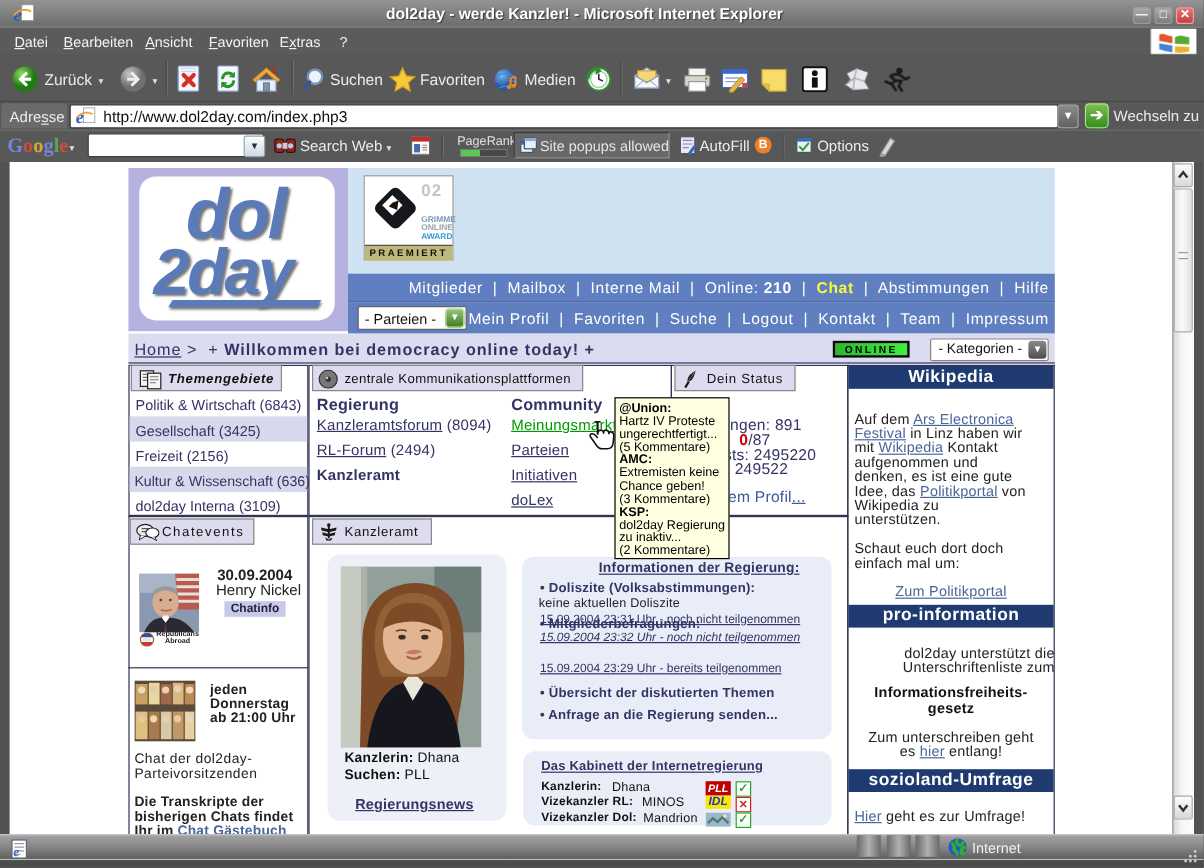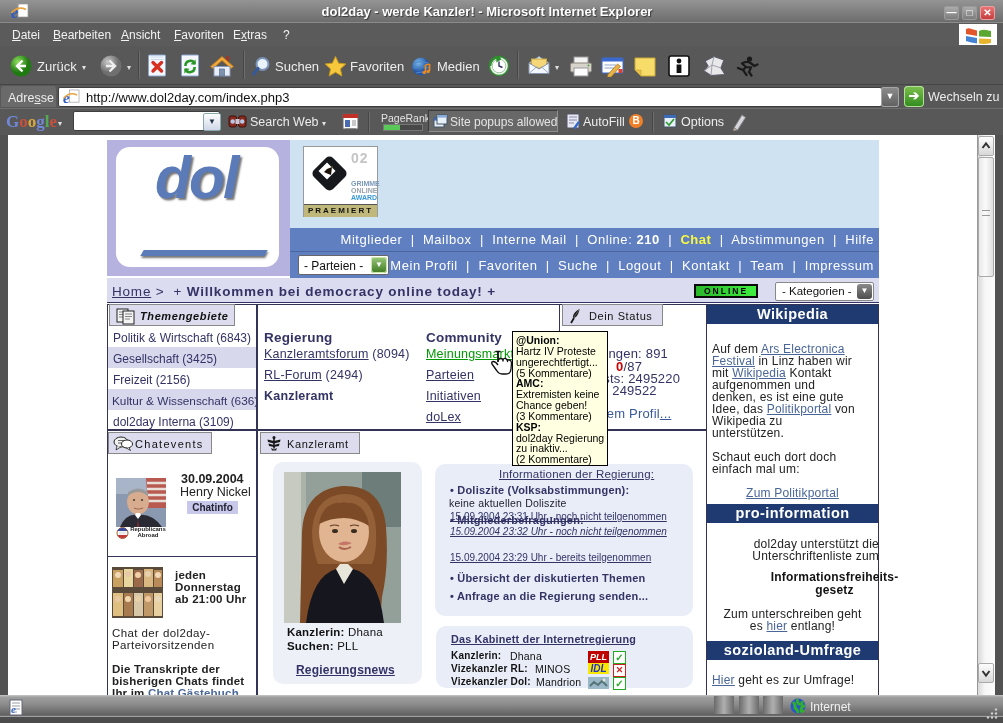--- a/index.html
+++ b/index.html
@@ -241,20 +241,21 @@
  <svg class="a" style="left:731px;top:112px" width="17" height="19">
         <path d="M3 16 L11 3 L14.5 5.5 L6.5 18 Z" fill="#d8d8dc" stroke="#88888e"></path>
         <path d="M3 16 L2.2 18.8 L6.5 18 Z" fill="#c8b89a" stroke="#88888e" stroke-width="0.7"></path>
       </svg>
 </div>
 <div class="a" id="page"></div>
 
 <div class="a" style="left:107px;top:140px;width:183px;height:136px;background:#b6b2df;"></div>
 <div class="a" style="left:116px;top:147px;width:163px;height:120px;background:#fff;border-radius:14px;"></div>
 <div class="a" style="left:155px;top:144px;font-size:59px;font-weight:bold;font-style:italic;color:#5b7ab8;text-shadow:2px 2px 2px #777;letter-spacing:-2px;">dol</div>
+<div class="a" style="left:128px;top:196px;font-size:54px;font-weight:bold;font-style:italic;color:#5b7ab8;text-shadow:2px 2px 2px #777;letter-spacing:-2px;">2day</div>
 <div class="a" style="left:142px;top:250px;width:124px;height:6px;background:#5b7ab8;box-shadow:2px 2px 2px #777;transform:skewX(-30deg);"></div>
 <div class="a" style="left:290px;top:140px;width:589px;height:88px;background:#cfe2f2;"></div>
 <div class="a" style="left:303px;top:146px;width:75px;height:71px;background:#fff;border:1px solid #999;box-sizing:border-box;">
  <div class="a" style="left:12px;top:13px;width:27px;height:27px;background:#16181c;transform:rotate(45deg);border-radius:5px;"></div>
  <div class="a" style="left:17px;top:18px;width:12px;height:12px;background:#fff;transform:rotate(45deg);"></div>
  <svg class="a" style="left:17px;top:17px" width="14" height="14">
         <path d="M3 8 L6 5 L11 3 L10 11 L5 9 Z" fill="#1a1208"></path>
         <path d="M10 3 L12 2 L11 5 Z" fill="#6a5a28"></path>
       </svg>
  <div class="a" style="left:47px;top:3px;font-size:14px;font-weight:bold;color:#c4c4c4;letter-spacing:1px;">02</div>
@@ -354,20 +355,28 @@
       <circle cx="16" cy="32" r="3" fill="#f0d8b0"></circle>
       <circle cx="26" cy="32" r="3" fill="#e8d0a8"></circle>
       <circle cx="36" cy="32" r="3" fill="#f0c8a0"></circle>
       <circle cx="46" cy="32" r="3" fill="#e8d8b8"></circle>
     </svg>
 <div class="a d" style="left:175px;top:569px;font-weight:bold;font-size:11.5px;color:#222;line-height:12.2px;letter-spacing:0.2px;">jeden<br>Donnerstag<br>ab 21:00 Uhr</div>
 <div class="a d" style="left:112px;top:627px;font-size:11.5px;color:#222;line-height:12.2px;letter-spacing:0.4px;">Chat der dol2day-<br>Parteivorsitzenden</div>
 <div class="a d" style="left:112px;top:663px;font-weight:bold;font-size:11.5px;color:#222;line-height:12.2px;letter-spacing:0.2px;">Die Transkripte der<br>bisherigen Chats findet<br>Ihr im <span style="color:#4a6699"><u>Chat Gästebuch</u></span></div>
 
 <div class="a bx" style="left:257px;top:304px;width:303px;height:126px;"></div>
+<div class="a tab" style="left:260px;top:304px;width:226px;">
+      <span style="letter-spacing:0.3px;">zentrale Kommunikationsplattformen</span>
+ <svg class="a" style="left:4px;top:3px" width="17" height="16">
+        <circle cx="8.5" cy="8" r="7.5" fill="#777" stroke="#333"></circle>
+        <circle cx="8.5" cy="8" r="2.2" fill="#333"></circle>
+        <circle cx="7.5" cy="7" r="1" fill="#ccc"></circle>
+      </svg>
+</div>
 <div class="a d" style="left:264px;top:330px;font-weight:bold;font-size:13.5px;">Regierung</div>
 <div class="a d" style="left:264px;top:347px;"><u>Kanzleramtsforum</u> (8094)</div>
 <div class="a d" style="left:264px;top:368px;"><u>RL-Forum</u> (2494)</div>
 <div class="a d" style="left:264px;top:389px;font-weight:bold;">Kanzleramt</div>
 <div class="a d" style="left:426px;top:330px;font-weight:bold;font-size:13.5px;">Community</div>
 <div class="a d" style="left:426px;top:347px;color:#009900;"><u>Meinungsmarkt</u></div>
 <div class="a d" style="left:426px;top:368px;"><u>Parteien</u></div>
 <div class="a d" style="left:426px;top:389px;"><u>Initiativen</u></div>
 <div class="a d" style="left:426px;top:410px;"><u>doLex</u></div>
 
@@ -413,21 +422,21 @@
       <path d="M55 75 Q60 79 67 75" stroke="#a86252" stroke-width="2" fill="none"></path>
       <path d="M54 72 Q60 75 68 71 Q64 69 60 69.5 Q56 70 54 72" fill="#c4766a"></path>
       <path d="M22 151 Q28 104 52 97 L60 106 L69 97 Q94 102 100 151 Z" fill="#16161e"></path>
       <path d="M52 97 L60 112 L69 97 L64 92 L56 92 Z" fill="#e8e6da"></path>
     </svg>
 <div class="a d" style="left:287px;top:626px;color:#111;font-size:11.5px;"><b>Kanzlerin:</b> Dhana</div>
 <div class="a d" style="left:287px;top:640px;color:#111;font-size:11.5px;"><b>Suchen:</b> PLL</div>
 <div class="a d" style="left:296px;top:663px;font-weight:bold;font-size:12px;"><u>Regierungsnews</u></div>
 
 <div class="a card" style="left:435px;top:464px;width:258px;height:152px;"></div>
-<div class="a d" style="left:451px;top:468px;font-weight:normal;font-size:11.5px;padding-left:48px;"><u>Informationen der Regierung:</u></div>
+<div class="a d" style="left:451px;top:468px;font-weight:bold;font-size:11.5px;padding-left:48px;"><u>Informationen der Regierung:</u></div>
 <div class="a d" style="left:450px;top:484px;font-weight:bold;font-size:11px;">• Doliszite (Volksabstimmungen):</div>
 <div class="a d" style="left:449px;top:497px;color:#223;font-size:10.5px;">keine aktuellen Doliszite</div>
 <div class="a d" style="left:450px;top:514px;font-weight:bold;font-size:11px;">• Mitgliederbefragungen:</div>
 <div class="a d" style="left:450px;top:526px;font-style:italic;font-size:10px;letter-spacing:0;"><u>15.09.2004 23:32 Uhr - noch nicht teilgenommen</u></div>
 <div class="a d" style="left:450px;top:511px;font-size:10px;letter-spacing:0;"><u>15.09.2004 23:31 Uhr - noch nicht teilgenommen</u></div>
 <div class="a d" style="left:450px;top:552px;font-size:10px;letter-spacing:0;"><u>15.09.2004 23:29 Uhr - bereits teilgenommen</u></div>
 <div class="a d" style="left:450px;top:572px;font-weight:bold;font-size:11px;">• Übersicht der diskutierten Themen</div>
 <div class="a d" style="left:450px;top:590px;font-weight:bold;font-size:11px;">• Anfrage an die Regierung senden...</div>
 <div class="a card" style="left:436px;top:626px;width:257px;height:62px;"></div>
 <div class="a d" style="left:451px;top:633px;font-weight:bold;font-size:10.8px;"><u>Das Kabinett der Internetregierung</u></div>
@@ -448,21 +457,21 @@
 <div class="a" style="left:613px;top:664px;width:11px;height:11px;background:#fff;border:1px solid #cc2222;color:#cc2222;font-size:9px;font-weight:bold;text-align:center;line-height:11px;">✕</div>
 <div class="a" style="left:613px;top:677px;width:11px;height:11px;background:#fff;border:1px solid #22aa22;color:#22aa22;font-size:10px;font-weight:bold;text-align:center;line-height:11px;">✓</div>
 
 <div class="a bx" style="left:706px;top:304px;width:173px;height:391px;border-bottom:none;"></div>
 <div class="a nhead" style="left:707px;top:305px;width:171px;">Wikipedia</div>
 <div class="a d" style="left:712px;top:343px;line-height:12px;font-size:12px;color:#222;">Auf dem <u style="color:#4a6699">Ars Electronica</u><br><u style="color:#4a6699">Festival</u> in Linz haben wir<br>mit <u style="color:#4a6699">Wikipedia</u> Kontakt<br>aufgenommen und<br>denken, es ist eine gute<br>Idee, das <u style="color:#4a6699">Politikportal</u> von<br>Wikipedia zu<br>unterstützen.</div>
 <div class="a d" style="left:712px;top:451px;line-height:12px;font-size:12px;color:#222;">Schaut euch dort doch<br>einfach mal um:</div>
 <div class="a d" style="left:706px;top:486px;width:173px;text-align:center;color:#4a6699;font-size:12px;"><u>Zum Politikportal</u></div>
 <div class="a nhead" style="left:707px;top:504px;width:171px;">pro-information</div>
 <div class="a d" style="left:706px;top:538px;width:173px;text-align:right;line-height:12px;font-size:12px;color:#222;">dol2day unterstützt die<br>Unterschriftenliste zum</div>
-<div class="a d" style="left:748px;top:571px;width:173px;text-align:center;line-height:12.5px;font-size:12px;color:#111;font-weight:bold;">Informationsfreiheits-<br>gesetz</div>
+<div class="a d" style="left:706px;top:571px;width:173px;text-align:center;line-height:12.5px;font-size:12px;color:#111;font-weight:bold;">Informationsfreiheits-<br>gesetz</div>
 <div class="a d" style="left:706px;top:608px;width:173px;text-align:center;line-height:12px;font-size:12px;color:#222;">Zum unterschreiben geht<br>es <u style="color:#4a6699">hier</u> entlang!</div>
 <div class="a nhead" style="left:707px;top:641px;width:171px;">sozioland-Umfrage</div>
 <div class="a d" style="left:712px;top:673px;font-size:12px;color:#222;"><u style="color:#4a6699">Hier</u> geht es zur Umfrage!</div>
 
 <svg class="a" style="left:489px;top:350px;z-index:60" width="26" height="26">
       <path d="M9 1 L9 12 M9 12 Q9 8.5 12 8.5 Q14 8.5 14 11 Q14 8 16.5 8.5 Q18.5 9 18.5 11.5 Q18.5 9.5 20.5 10 Q22.5 10.5 22.5 13 L22 19 Q21.5 24 17 24 L13 24 Q10 24 8 21 L3 14 Q2 11.5 4.5 11.5 Q6.5 11.5 9 15" fill="#fff" stroke="#111" stroke-width="1.3" stroke-linejoin="round"></path>
       <path d="M6.5 1.5 L11.5 1.5 M9 1 L9 12" stroke="#111" stroke-width="1.3"></path>
     </svg>
 <div class="a" style="left:512px;top:331px;width:96px;height:135px;background:#ffffe1;border:1px solid #000;box-sizing:border-box;z-index:50;font-size:10.5px;color:#000;line-height:10.85px;padding:3px 0 0 3px;letter-spacing:0px;white-space:nowrap;overflow:hidden;">
 <b>@Union:</b><br>Hartz IV Proteste<br>ungerechtfertigt...<br>(5 Kommentare)<br><b>AMC:</b><br>Extremisten keine<br>Chance geben!<br>(3 Kommentare)<br><b>KSP:</b><br>dol2day Regierung<br>zu inaktiv...<br>(2 Kommentare)

